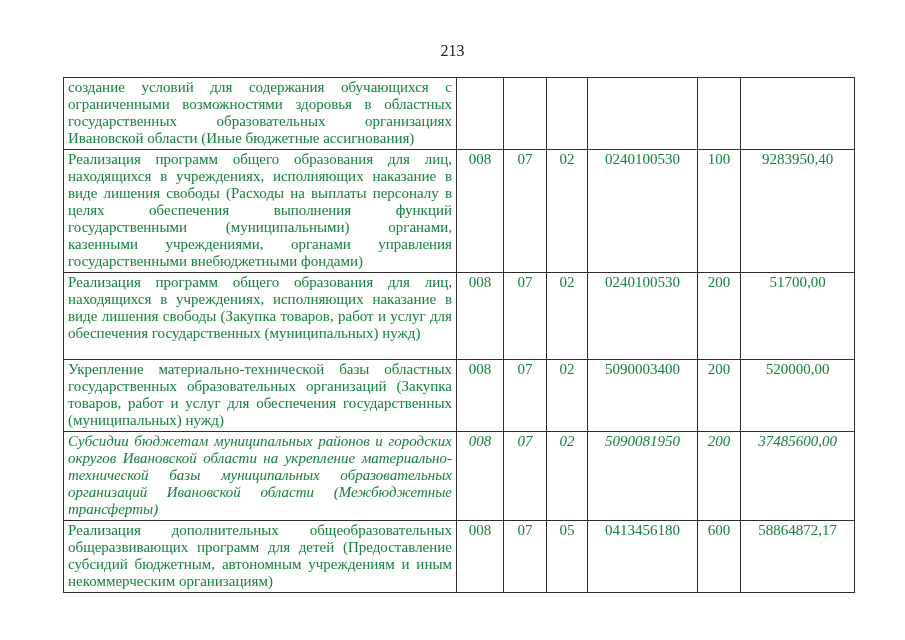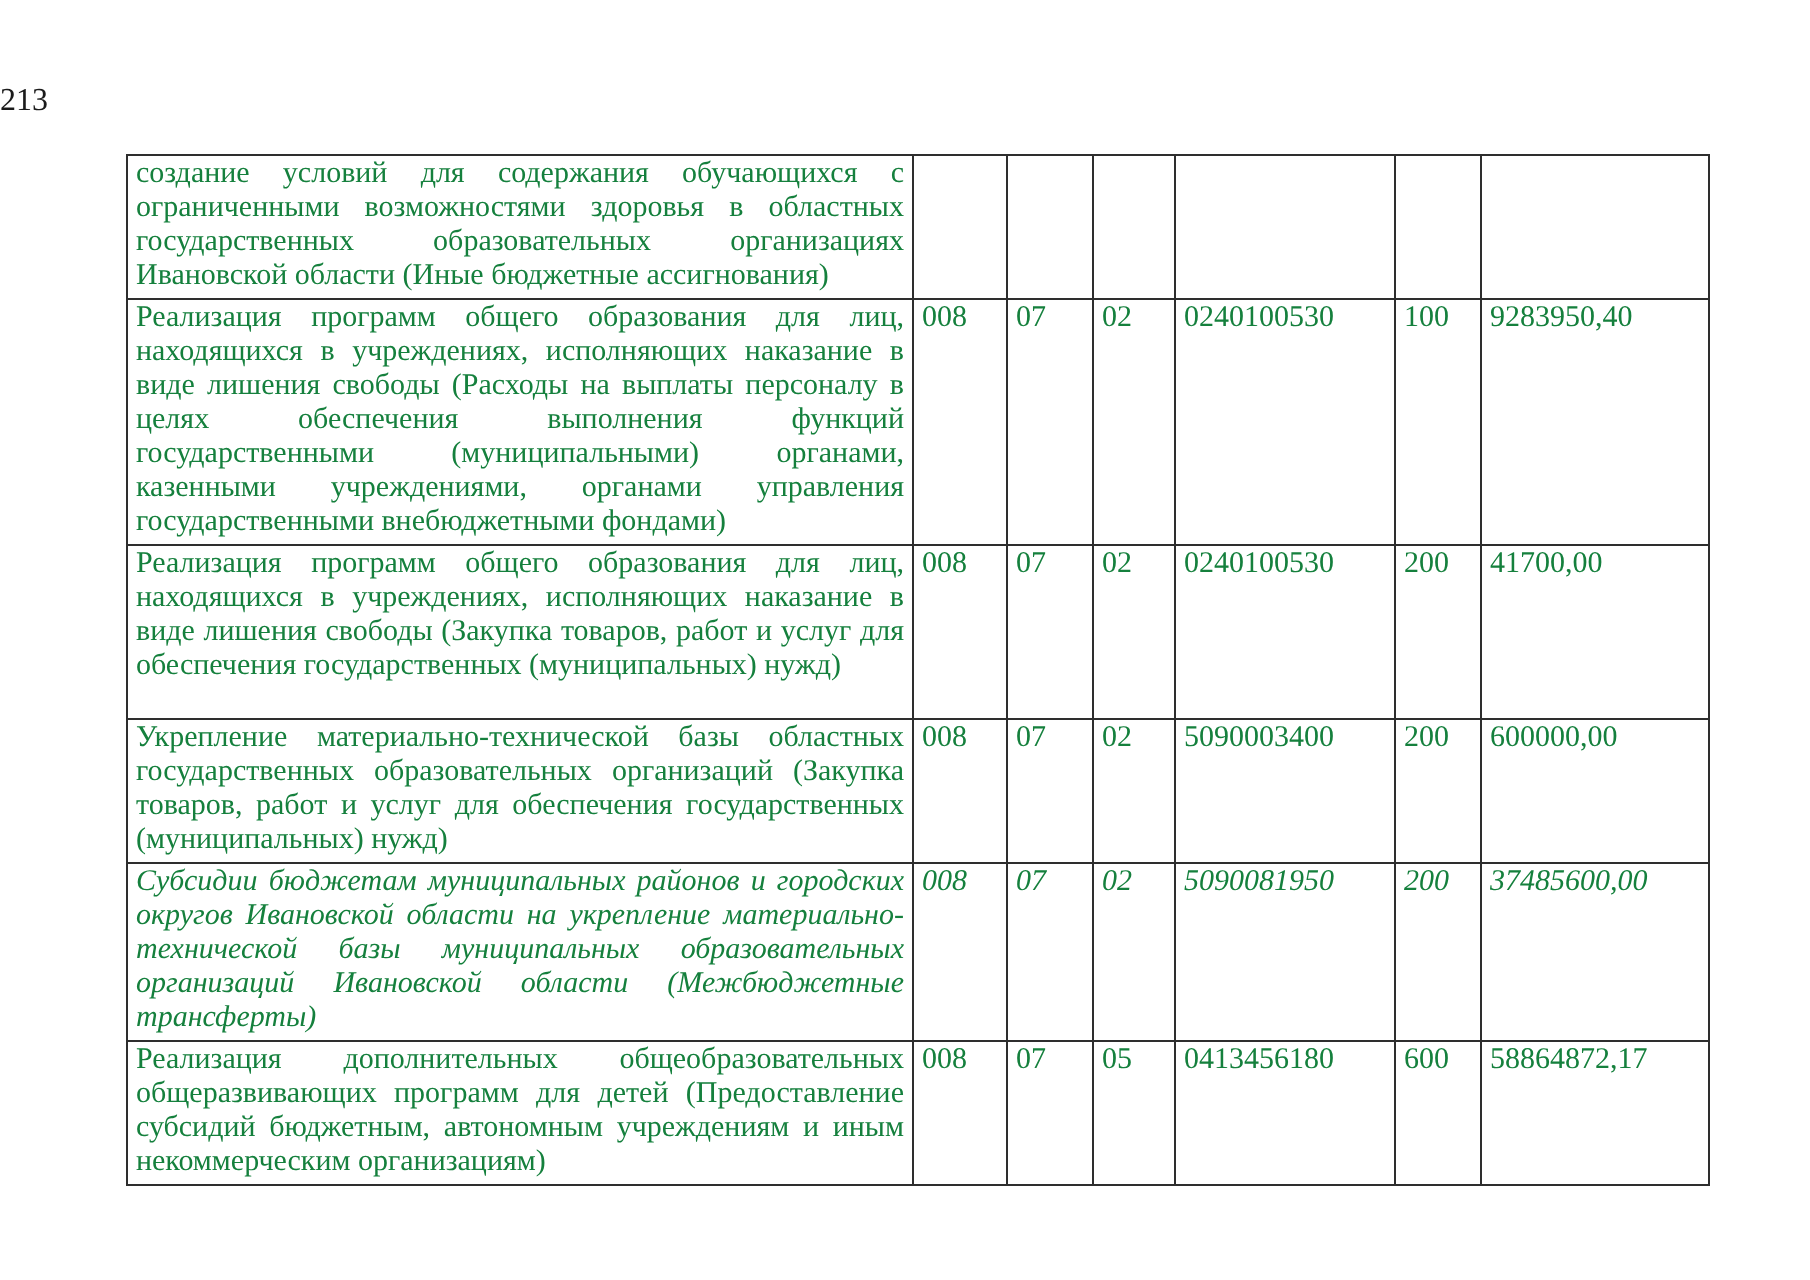--- a/index.html
+++ b/index.html
@@ -16,21 +16,21 @@
     position: relative;
     width: 905px;
     height: 640px;
     background: #ffffff;
   }
   .page-number {
     position: absolute;
     top: 42px;
     left: 0;
     right: 0;
-    text-align: left;
+    text-align: center;
     font-size: 16px;
     line-height: 18px;
     color: #1b1b1b;
   }
   table.budget-table {
     position: absolute;
     left: 63px;
     top: 77px;
     width: 791px;
     border-collapse: collapse;
@@ -44,20 +44,21 @@
     vertical-align: top;
     padding: 1px 4px 2px 4px;
     overflow: hidden;
   }
   td.c-name {
     text-align: justify;
     padding-left: 5px;
     padding-right: 5px;
   }
   td.c-num {
+    text-align: center;
     padding-left: 1px;
     padding-right: 1px;
   }
   
   tr.r0 { height: 67px; }
   tr.r1 { height: 121px; }
   tr.r2 { height: 87px; }
   tr.r3 { height: 72px; }
   tr.r4 { height: 81px; font-style: italic; }
   tr.r5 { height: 68px; }
@@ -98,30 +99,30 @@
     <td class="c-num">100</td>
     <td class="c-num">9283950,40</td>
   </tr>
         <tr class="r2">
     <td class="c-name">Реализация программ общего образования для лиц, находящихся в учреждениях, исполняющих наказание в виде лишения свободы (Закупка товаров, работ и услуг для обеспечения государственных (муниципальных) нужд)</td>
     <td class="c-num">008</td>
     <td class="c-num">07</td>
     <td class="c-num">02</td>
     <td class="c-num">0240100530</td>
     <td class="c-num">200</td>
-    <td class="c-num">41700,00</td>
+    <td class="c-num">51700,00</td>
   </tr>
         <tr class="r3">
     <td class="c-name">Укрепление материально-технической базы областных государственных образовательных организаций (Закупка товаров, работ и услуг для обеспечения государственных (муниципальных) нужд)</td>
     <td class="c-num">008</td>
     <td class="c-num">07</td>
     <td class="c-num">02</td>
     <td class="c-num">5090003400</td>
     <td class="c-num">200</td>
-    <td class="c-num">600000,00</td>
+    <td class="c-num">520000,00</td>
   </tr>
         <tr class="r4">
     <td class="c-name">Субсидии бюджетам муниципальных районов и городских округов Ивановской области на укрепление материально-технической базы муниципальных образовательных организаций Ивановской области (Межбюджетные трансферты)</td>
     <td class="c-num">008</td>
     <td class="c-num">07</td>
     <td class="c-num">02</td>
     <td class="c-num">5090081950</td>
     <td class="c-num">200</td>
     <td class="c-num">37485600,00</td>
   </tr>

